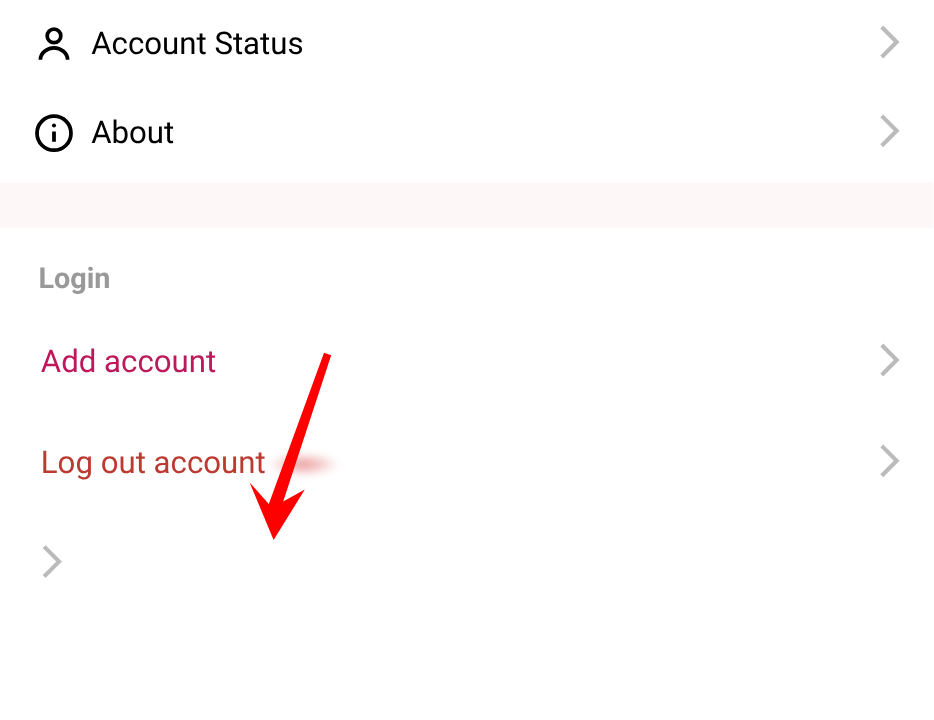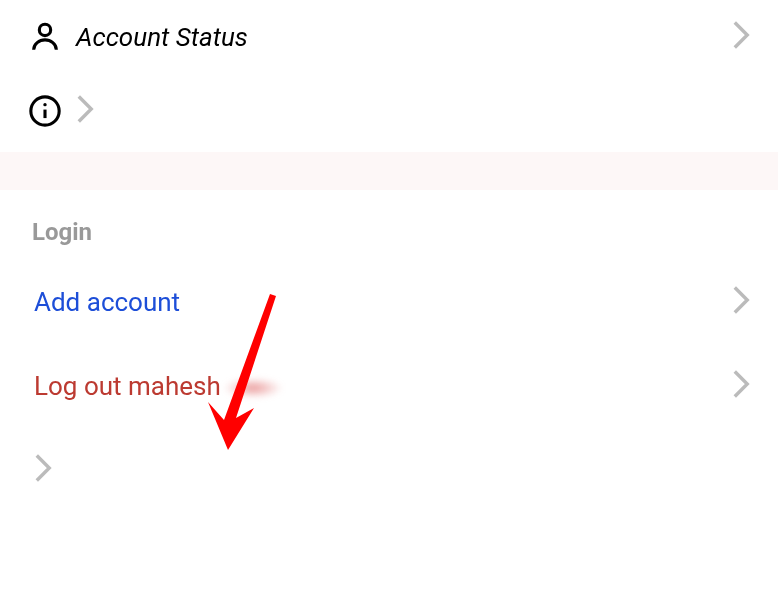--- a/index.html
+++ b/index.html
@@ -22,21 +22,20 @@
     }
     .menu-item .icon-slot {
       width: 48px;
       display: flex;
       align-items: center;
     }
     .menu-item .label {
       flex: 1;
       font-size: 26px;
       color: #000000;
-      font-style: italic;
     }
     .menu-item .chevron {
       color: #bbbbbb;
     }
     .divider-band {
       height: 38px;
       background: #fdf7f7;
       margin-top: 4px;
     }
     .section-header {
@@ -52,21 +51,21 @@
       cursor: pointer;
     }
     .login-item .label {
       flex: 1;
       font-size: 26px;
     }
     .login-item .chevron {
       color: #bbbbbb;
     }
     .blue-text {
-      color: #1d4ed8;
+      color: #be185d;
     }
     .red-text {
       color: #bc3a31;
     }
     .blur-span {
       display: inline-block;
       width: 60px;
       height: 20px;
       background: radial-gradient(ellipse at center, rgba(225,110,110,0.7) 0%, rgba(255,255,255,0) 70%);
       filter: blur(3px);
@@ -99,20 +98,21 @@
 </div>
 
 <div class="menu-item">
   <span class="icon-slot">
     <svg width="34" height="34" viewBox="0 0 24 24" fill="none" stroke="#000000" stroke-width="2.2">
       <circle cx="12" cy="12" r="10"></circle>
       <line x1="12" y1="11" x2="12" y2="17"></line>
       <circle cx="12" cy="7.5" r="1.2" fill="#000000" stroke="none"></circle>
     </svg>
   </span>
+  <span class="label">About</span>
   <span class="chevron">
     <svg width="18" height="28" viewBox="0 0 10 18" fill="none" stroke="#bbbbbb" stroke-width="2.2">
       <path d="M1 1l8 8-8 8"></path>
     </svg>
   </span>
 </div>
 
 <div class="divider-band"></div>
 
 <div class="section-header">Login</div>
@@ -121,21 +121,21 @@
   <span class="label blue-text">Add account</span>
   <span class="chevron">
     <svg width="18" height="28" viewBox="0 0 10 18" fill="none" stroke="#bbbbbb" stroke-width="2.2">
       <path d="M1 1l8 8-8 8"></path>
     </svg>
   </span>
 </div>
 
 <div class="login-item">
   <span class="label red-text">
-    <span>Log out mahesh</span><span class="blur-span"></span>
+    <span>Log out account</span><span class="blur-span"></span>
   </span>
   <span class="chevron">
     <svg width="18" height="28" viewBox="0 0 10 18" fill="none" stroke="#bbbbbb" stroke-width="2.2">
       <path d="M1 1l8 8-8 8"></path>
     </svg>
   </span>
 </div>
 
 <div class="login-item">
   <span class="chevron">

